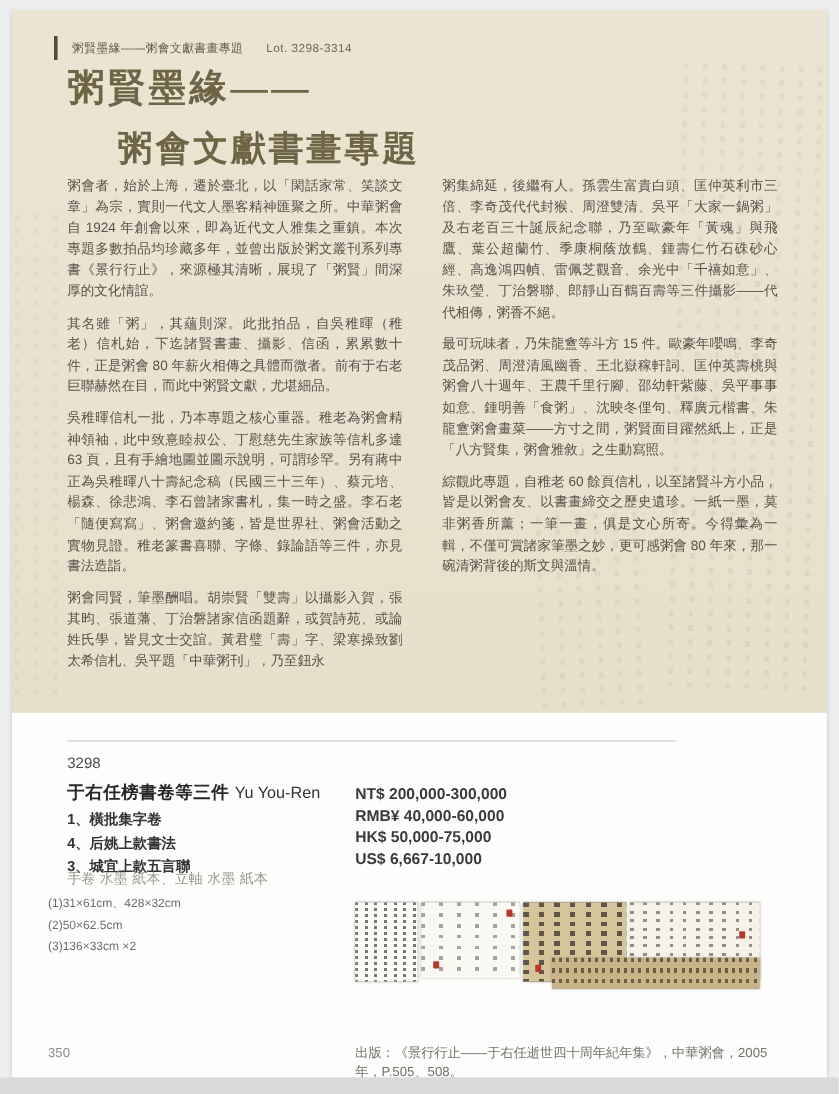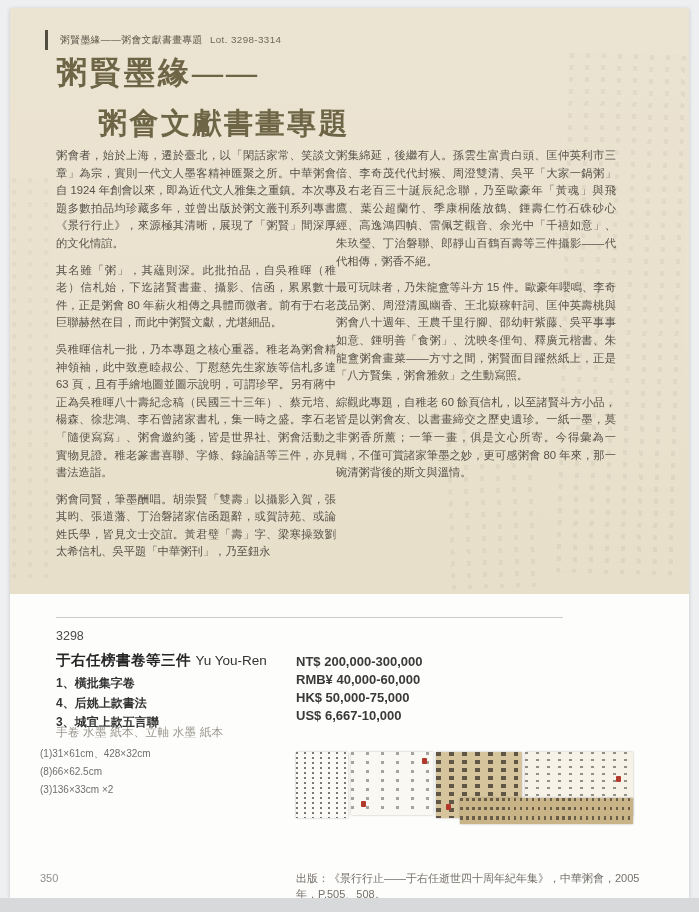--- a/index.html
+++ b/index.html
@@ -13,27 +13,27 @@
   .wm{position:absolute;opacity:.055;background-image:
       repeating-linear-gradient(90deg,transparent 0 4px,#e9e1cd 4px 16px),
       repeating-linear-gradient(180deg,#4a4334 0 5px,transparent 5px 12px);}
   .wm1{right:6px;top:46px;width:120px;height:520px;transform:rotate(1.5deg);}
   .wm2{left:2px;top:170px;width:38px;height:400px;opacity:.04;}
   .wm3{right:150px;top:420px;width:90px;height:160px;transform:rotate(-2deg);opacity:.05;}
 
   .hero-header{position:absolute;left:35px;top:22px;display:flex;align-items:center;gap:12px;}
   .hero-header .vbar{width:3px;height:20px;background:#534d41;}
   .hero-header .crumbs{font-size:9.8px;color:#5e574a;letter-spacing:.4px;}
-  .hero-header .lotrange{color:#6e6759;margin-left:4px;}
+  .hero-header .lotrange{color:#6e6759;margin-left:16px;}
 
   .title-block{position:absolute;left:46px;top:44px;color:#6e6547;font-family:"Liberation Serif","DejaVu Serif",serif;}
   .title-line1{font-size:31px;font-weight:700;letter-spacing:3px;}
   .title-line2{font-size:29px;font-weight:700;letter-spacing:2.5px;margin:10px 0 0 42px;}
 
-  .columns{position:absolute;left:46px;top:139px;width:592px;display:flex;}
+  .columns{position:absolute;left:46px;top:139px;width:592px;display:flex;gap:33px;}
   .col{width:280px;font-size:11.3px;line-height:17.6px;text-align:justify;color:#57514a;}
   .col p{margin:0 0 9px 0;}
 
   
   .rule{position:absolute;left:46px;top:609px;width:507px;height:1px;background:#cbcbcb;}
   .lot-number{position:absolute;left:46px;top:621px;font-size:12.5px;color:#4a4a4a;}
   .lot-title{position:absolute;left:46px;top:643px;font-size:14.5px;font-weight:700;color:#262626;letter-spacing:.5px;}
   .lot-title .en{font-weight:400;font-size:13.5px;color:#333;letter-spacing:0;}
   .lot-items{position:absolute;left:46px;top:666px;font-size:12px;line-height:19.5px;font-weight:600;color:#333;}
   .lot-media{position:absolute;left:46px;top:717px;font-size:11.5px;color:#9a968e;letter-spacing:.3px;}
@@ -118,21 +118,21 @@
     <div class="lot-items">
       <div>1、橫批集字卷</div>
       <div>4、后姚上款書法</div>
       <div>3、城宜上款五言聯</div>
     </div>
 
     <div class="lot-media">手卷 水墨 紙本、立軸 水墨 紙本</div>
 
     <div class="lot-dims">
       <div>(1)31×61cm、428×32cm</div>
-      <div>(8)66×62.5cm</div>
+      <div>(2)50×62.5cm</div>
       <div>(3)136×33cm ×2</div>
     </div>
 
     <div class="estimates">
       <div>NT$ 200,000-300,000</div>
       <div>RMB¥ 40,000-60,000</div>
       <div>HK$ 50,000-75,000</div>
       <div>US$ 6,667-10,000</div>
     </div>
 

